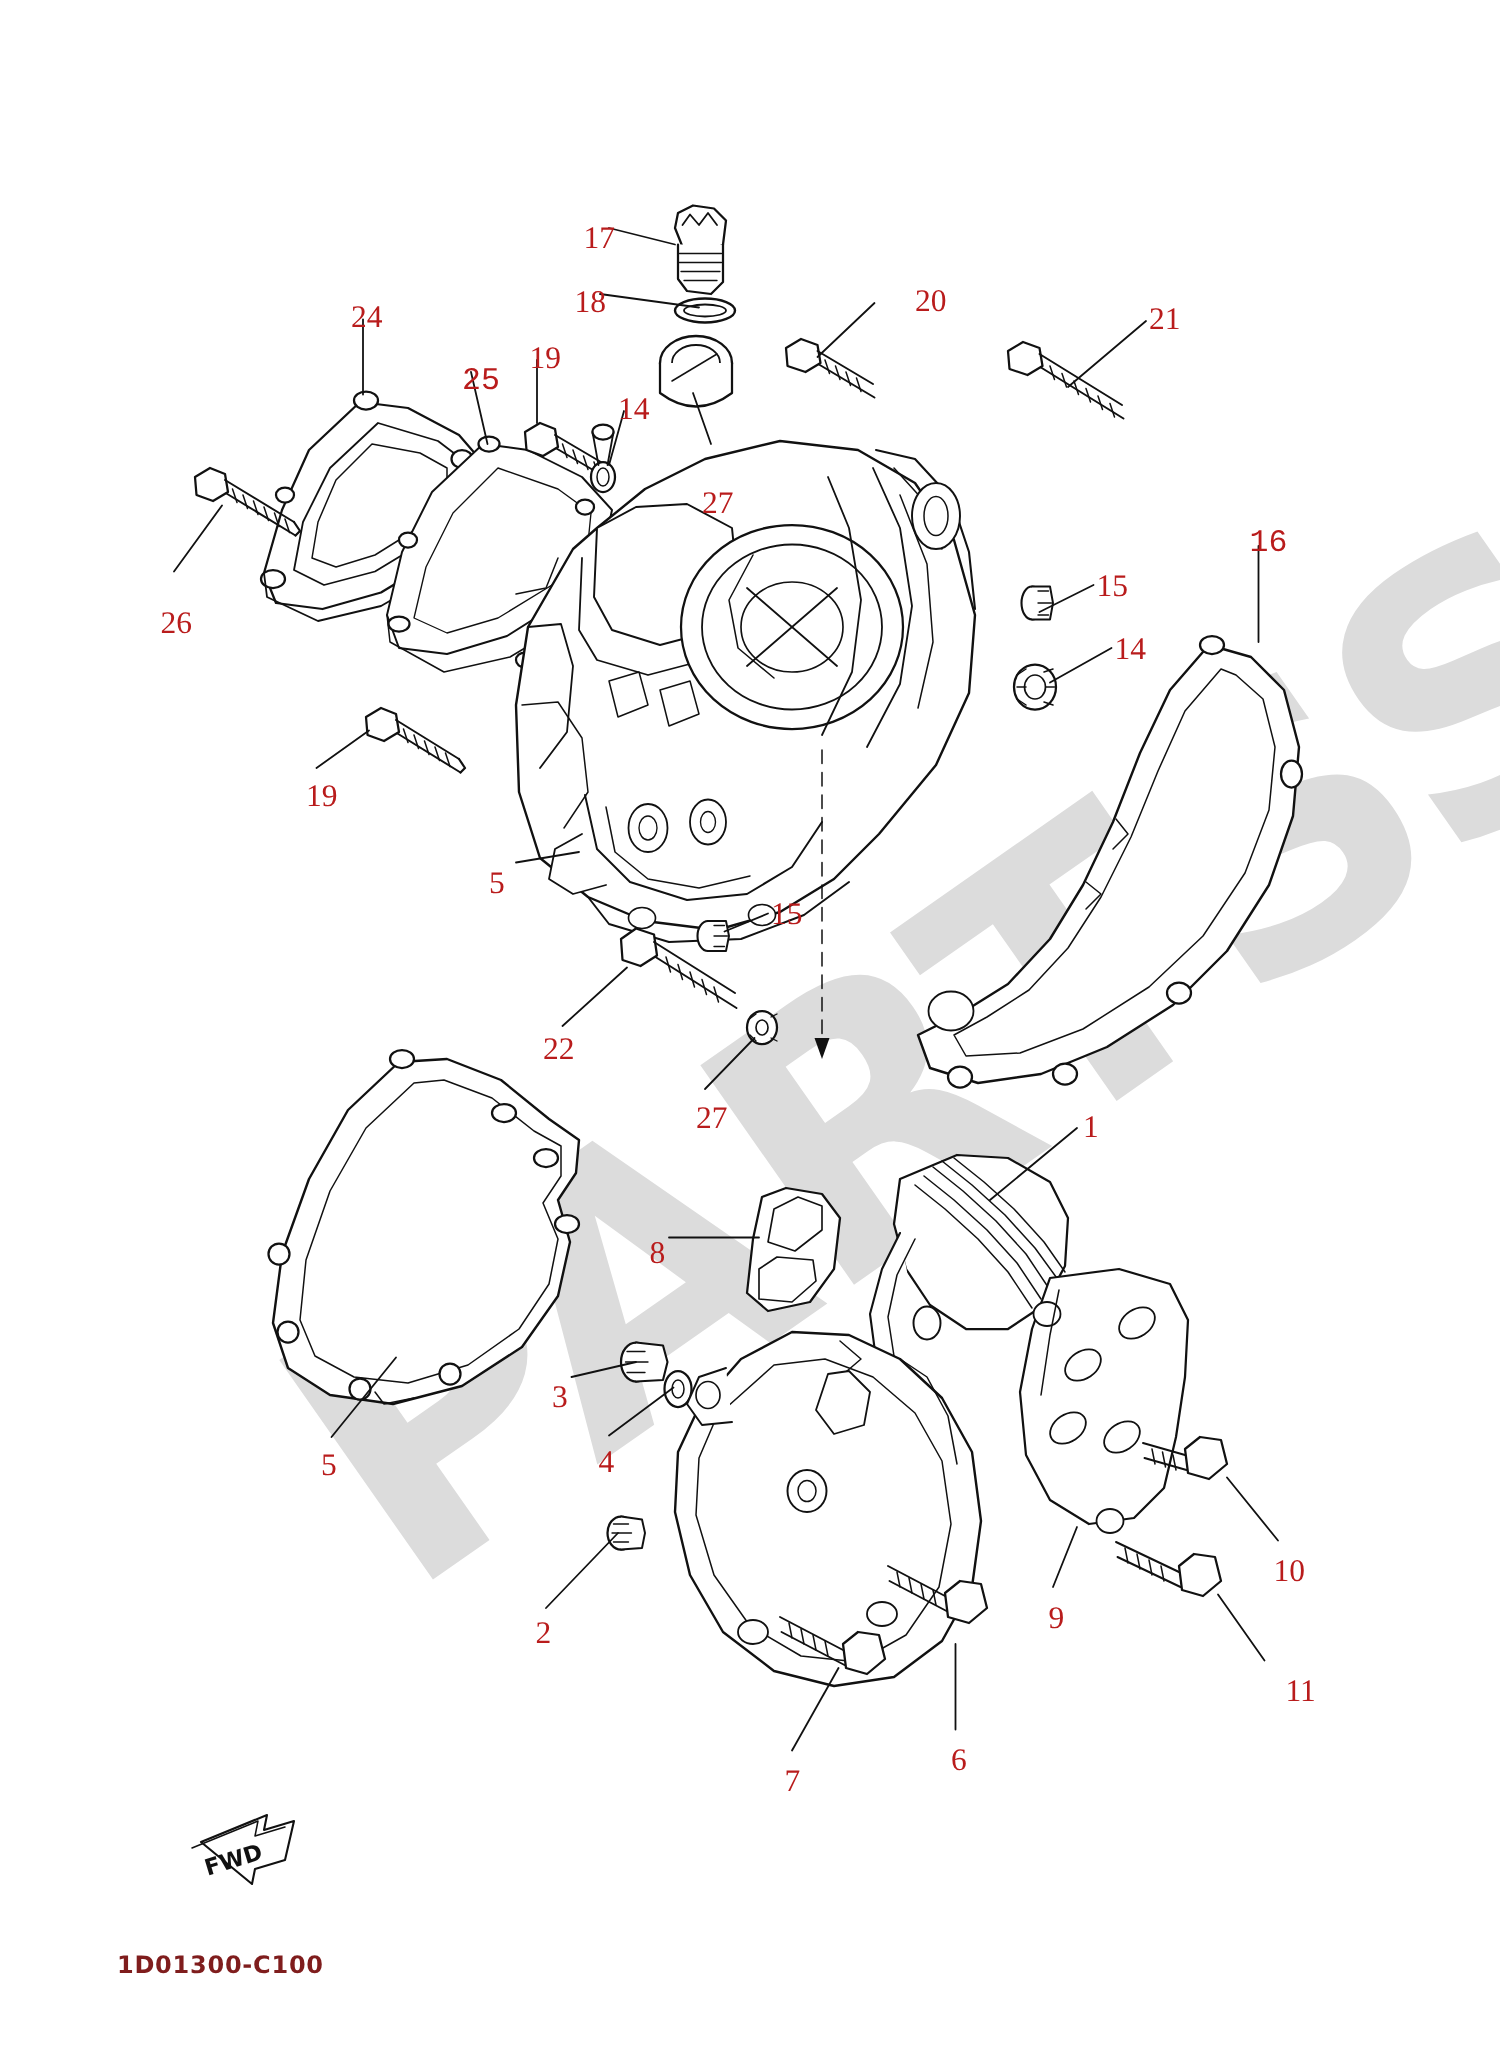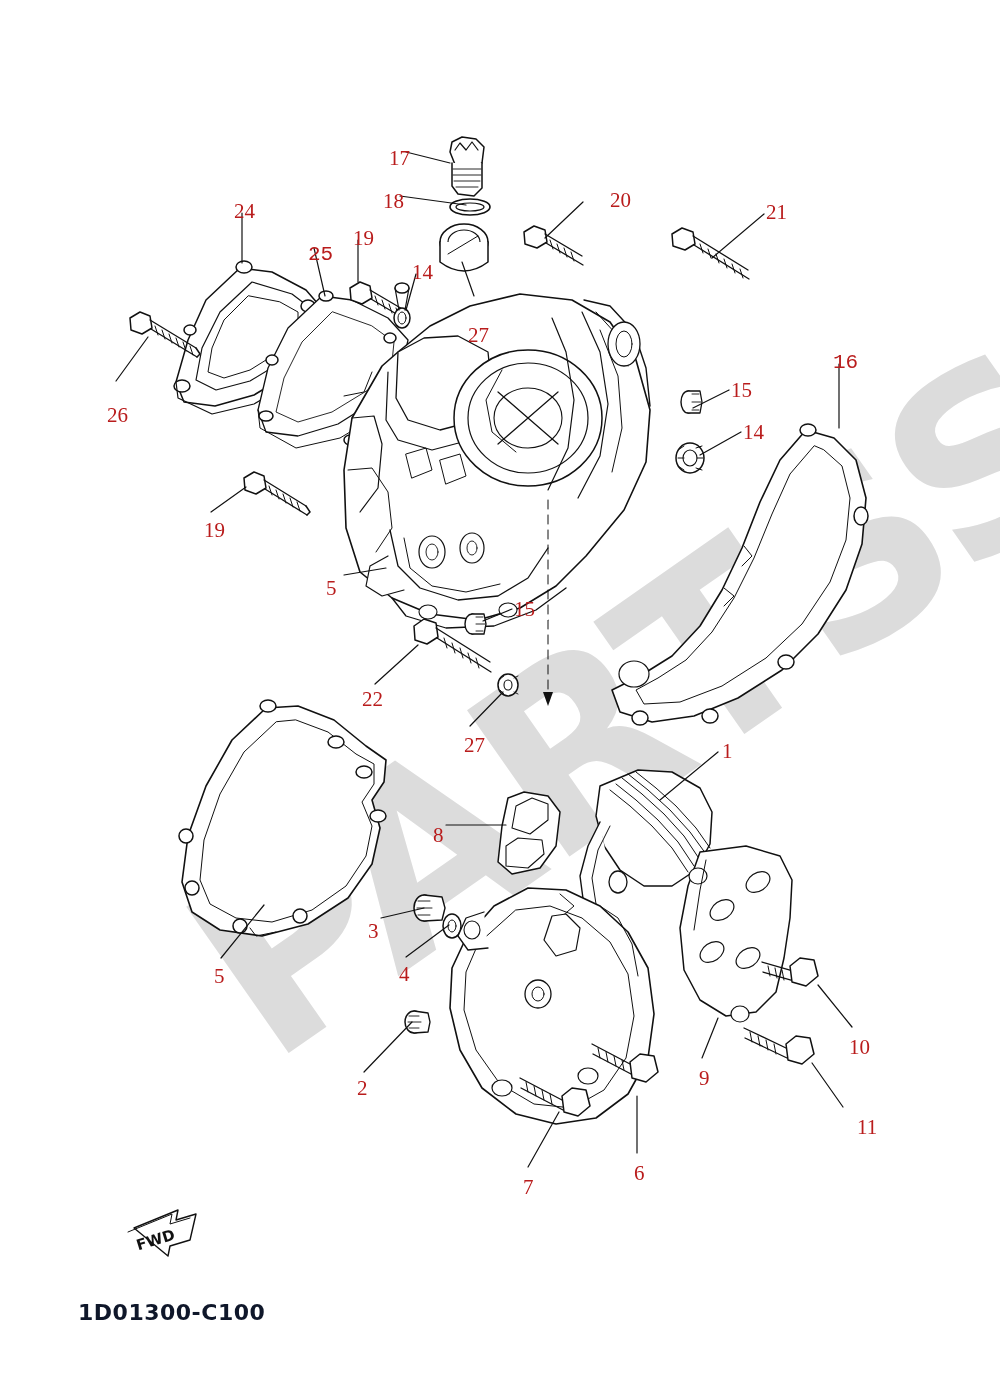--- a/index.html
+++ b/index.html
@@ -48,21 +48,21 @@
   #fwd-badge{position:absolute;left:112px;top:1205px;z-index:4;}
   #fwd-badge .fwd-label{
     position:absolute;left:24px;top:26px;
     font-family:"DejaVu Sans", sans-serif;
     font-weight:bold;font-size:15px;color:#111;
     transform:rotate(-17deg);
   }
   #diagram-code{
     position:absolute;left:78px;top:1300px;z-index:4;
     font-family:"DejaVu Sans", sans-serif;
-    font-weight:bold;font-size:22px;color:#0f172a;letter-spacing:0.5px;
+    font-weight:bold;font-size:16px;color:#7f1d1d;letter-spacing:0.5px;
   }
 </style>
 </head>
 <body>
 
 <div id="stage">
 
   <div id="watermark">
     <div class="wm-text" id="wm-main">PARTSS.com</div>
   </div>

